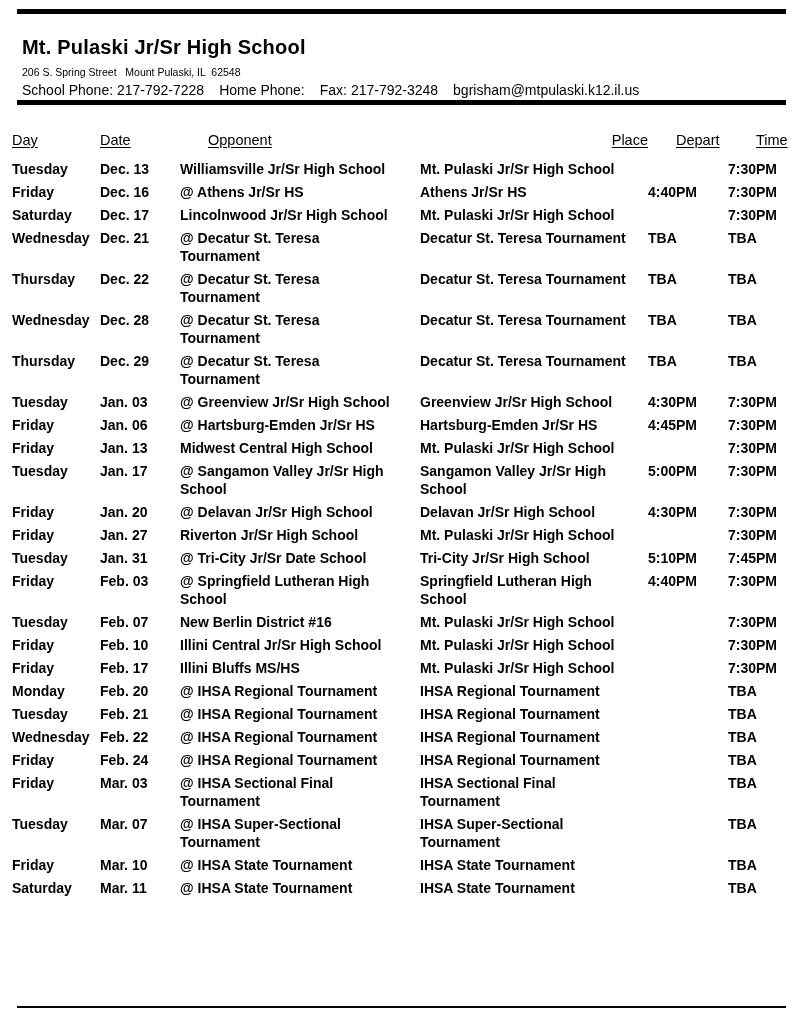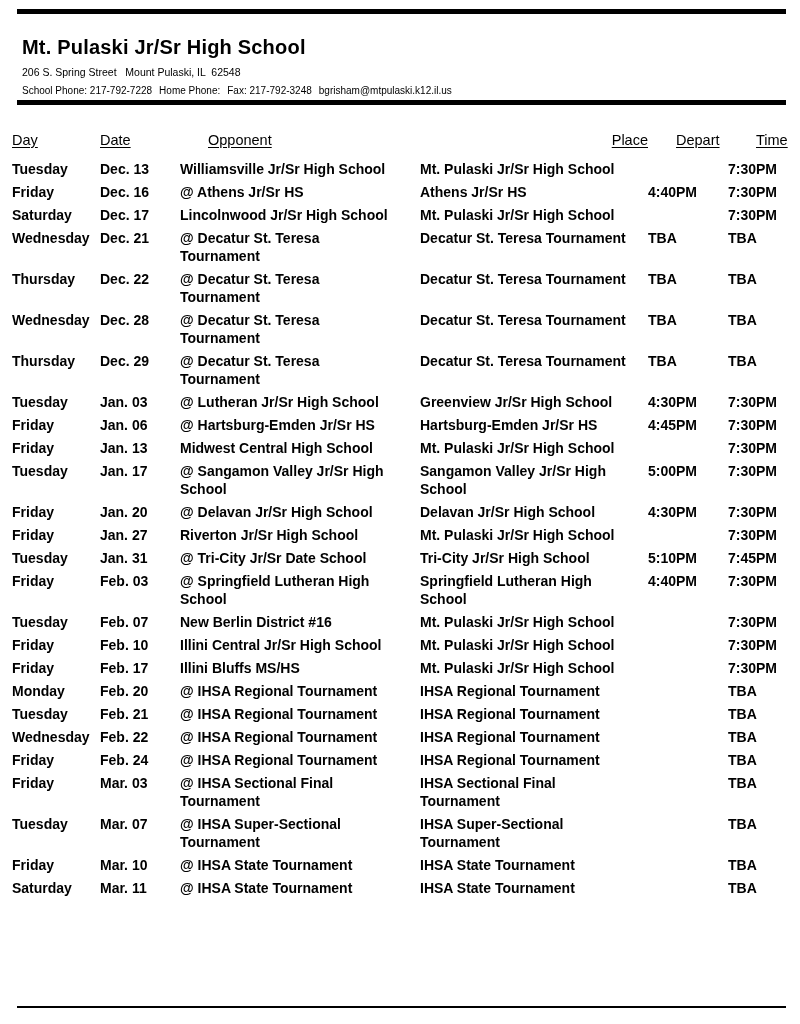--- a/index.html
+++ b/index.html
@@ -19,21 +19,21 @@
   .rule-bottom { position: absolute; left: 17px; right: 14px; top: 1006px; height: 2px; background: #000; }
 
   .school-name {
     font-size: 20px; font-weight: bold;
     margin: 23px 0 0 22px; line-height: 20px; letter-spacing: 0.2px;
   }
   .address {
     font-size: 10.5px; margin: 9px 4px 0 22px; white-space: pre; line-height: 12px;
   }
   .contact {
-    font-size: 10px; margin: 6px 0 0 22px; display: flex; gap: 7px; line-height: 13px;
+    font-size: 14px; margin: 6px 0 0 22px; display: flex; gap: 15px; line-height: 13px;
   }
 
   .title { font-size: 19px; font-weight: bold; text-align: center; margin-top: 33px; line-height: 22px; }
   .season { font-size: 15.5px; text-align: center; margin-top: 4px; line-height: 18px; }
 
   table.schedule {
     table-layout: fixed; border-collapse: collapse;
     width: 780px; margin: 27px 0 0 10px;
   }
   th {
@@ -141,21 +141,21 @@
           <td class="col-day">Thursday</td>
           <td class="col-date">Dec. 29</td>
           <td class="col-opponent">@ Decatur St. Teresa Tournament</td>
           <td class="col-place">Decatur St. Teresa Tournament</td>
           <td class="col-depart">TBA</td>
           <td class="col-time">TBA</td>
         </tr>
         <tr>
           <td class="col-day">Tuesday</td>
           <td class="col-date">Jan. 03</td>
-          <td class="col-opponent">@ Lutheran Jr/Sr High School</td>
+          <td class="col-opponent">@ Greenview Jr/Sr High School</td>
           <td class="col-place">Greenview Jr/Sr High School</td>
           <td class="col-depart">4:30PM</td>
           <td class="col-time">7:30PM</td>
         </tr>
         <tr>
           <td class="col-day">Friday</td>
           <td class="col-date">Jan. 06</td>
           <td class="col-opponent">@ Hartsburg-Emden Jr/Sr HS</td>
           <td class="col-place">Hartsburg-Emden Jr/Sr HS</td>
           <td class="col-depart">4:45PM</td>

